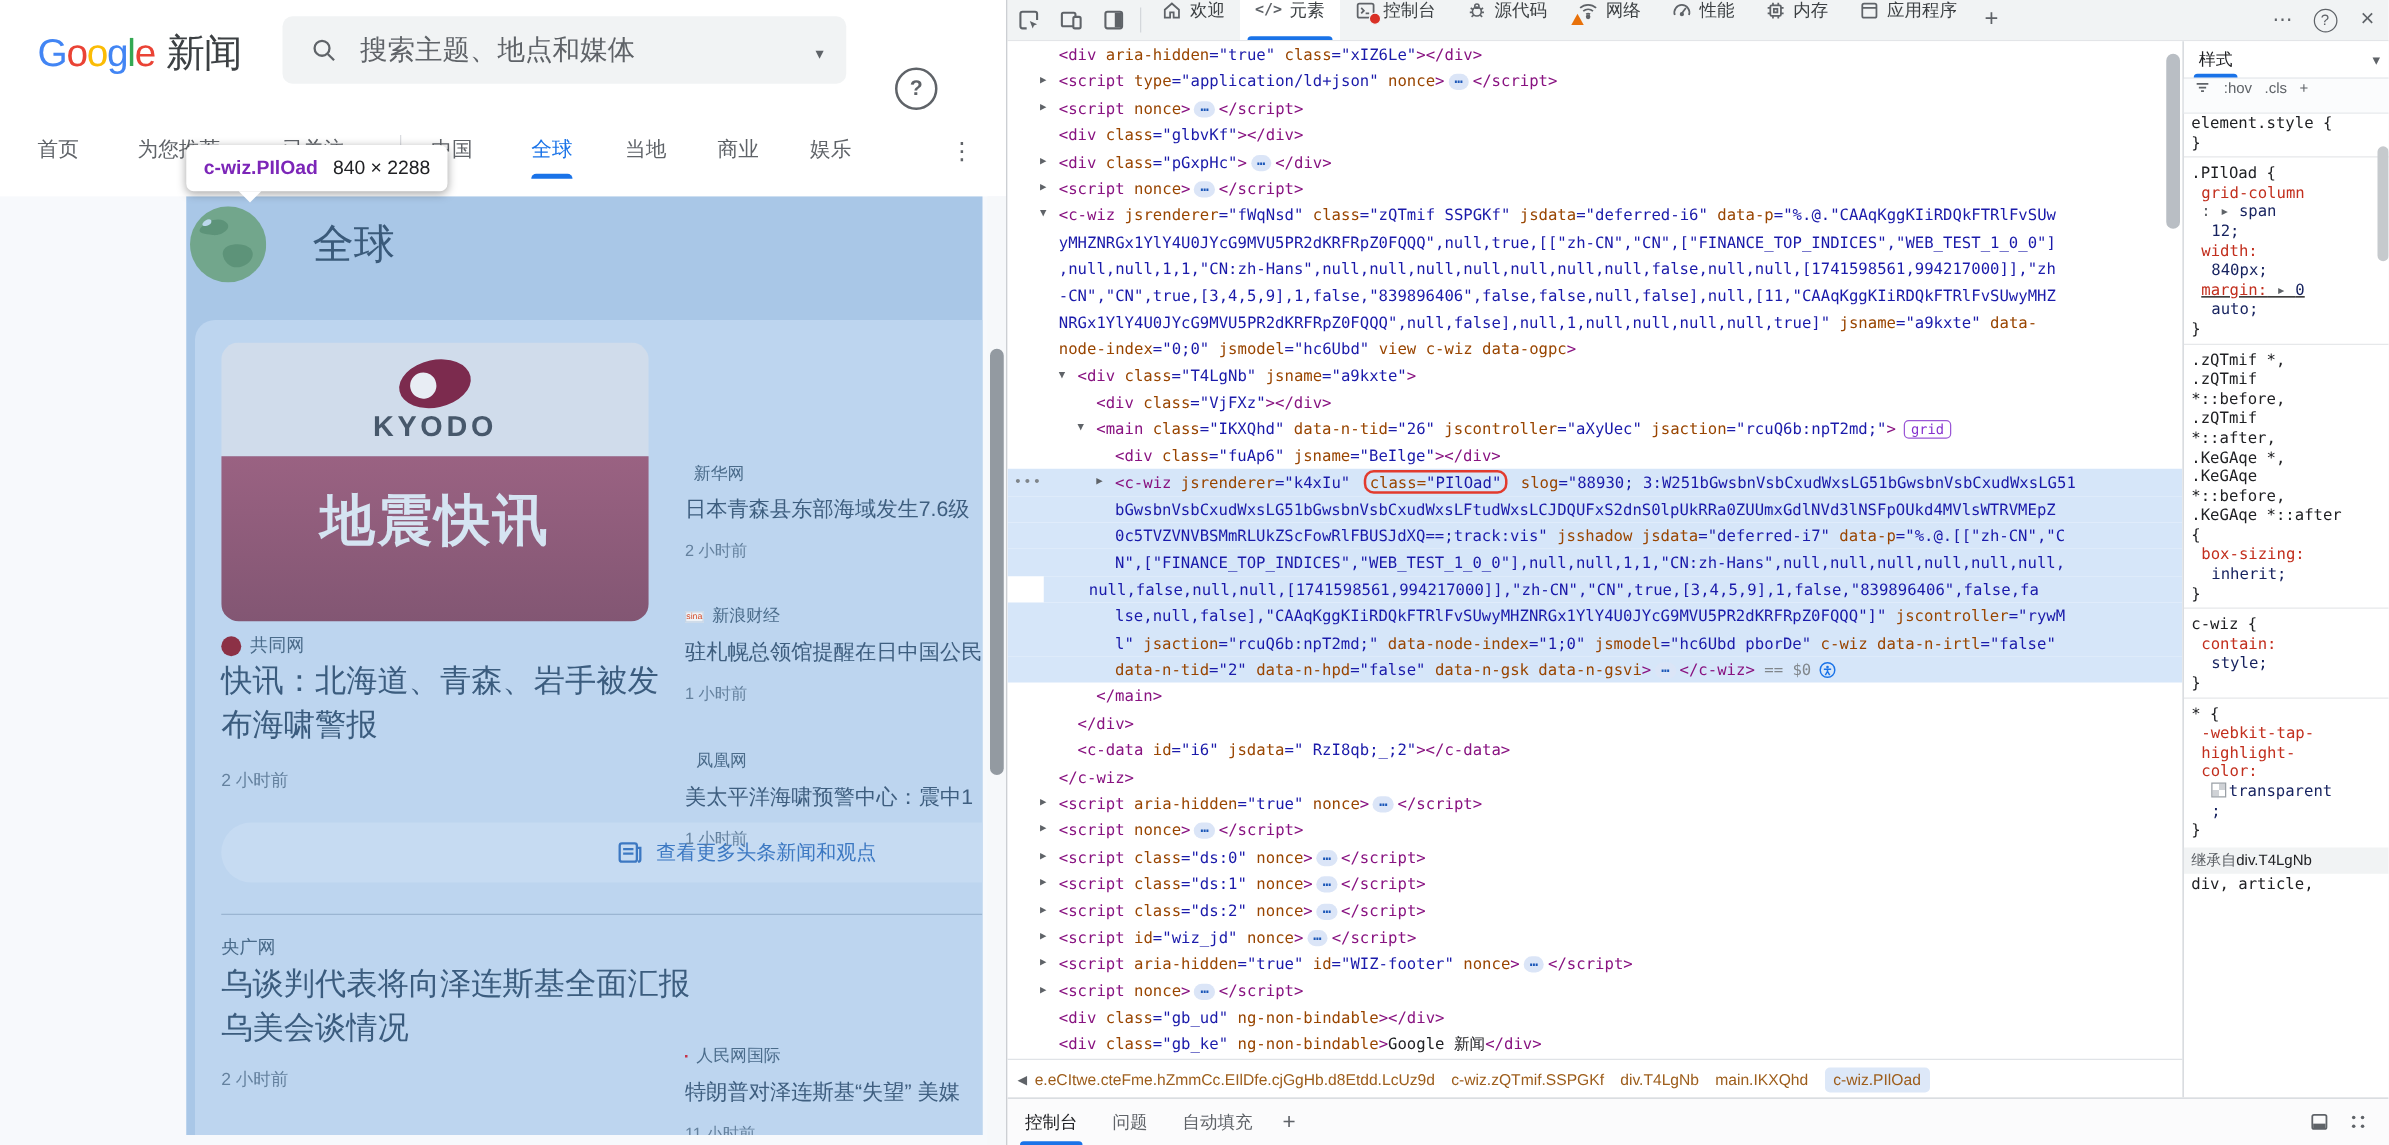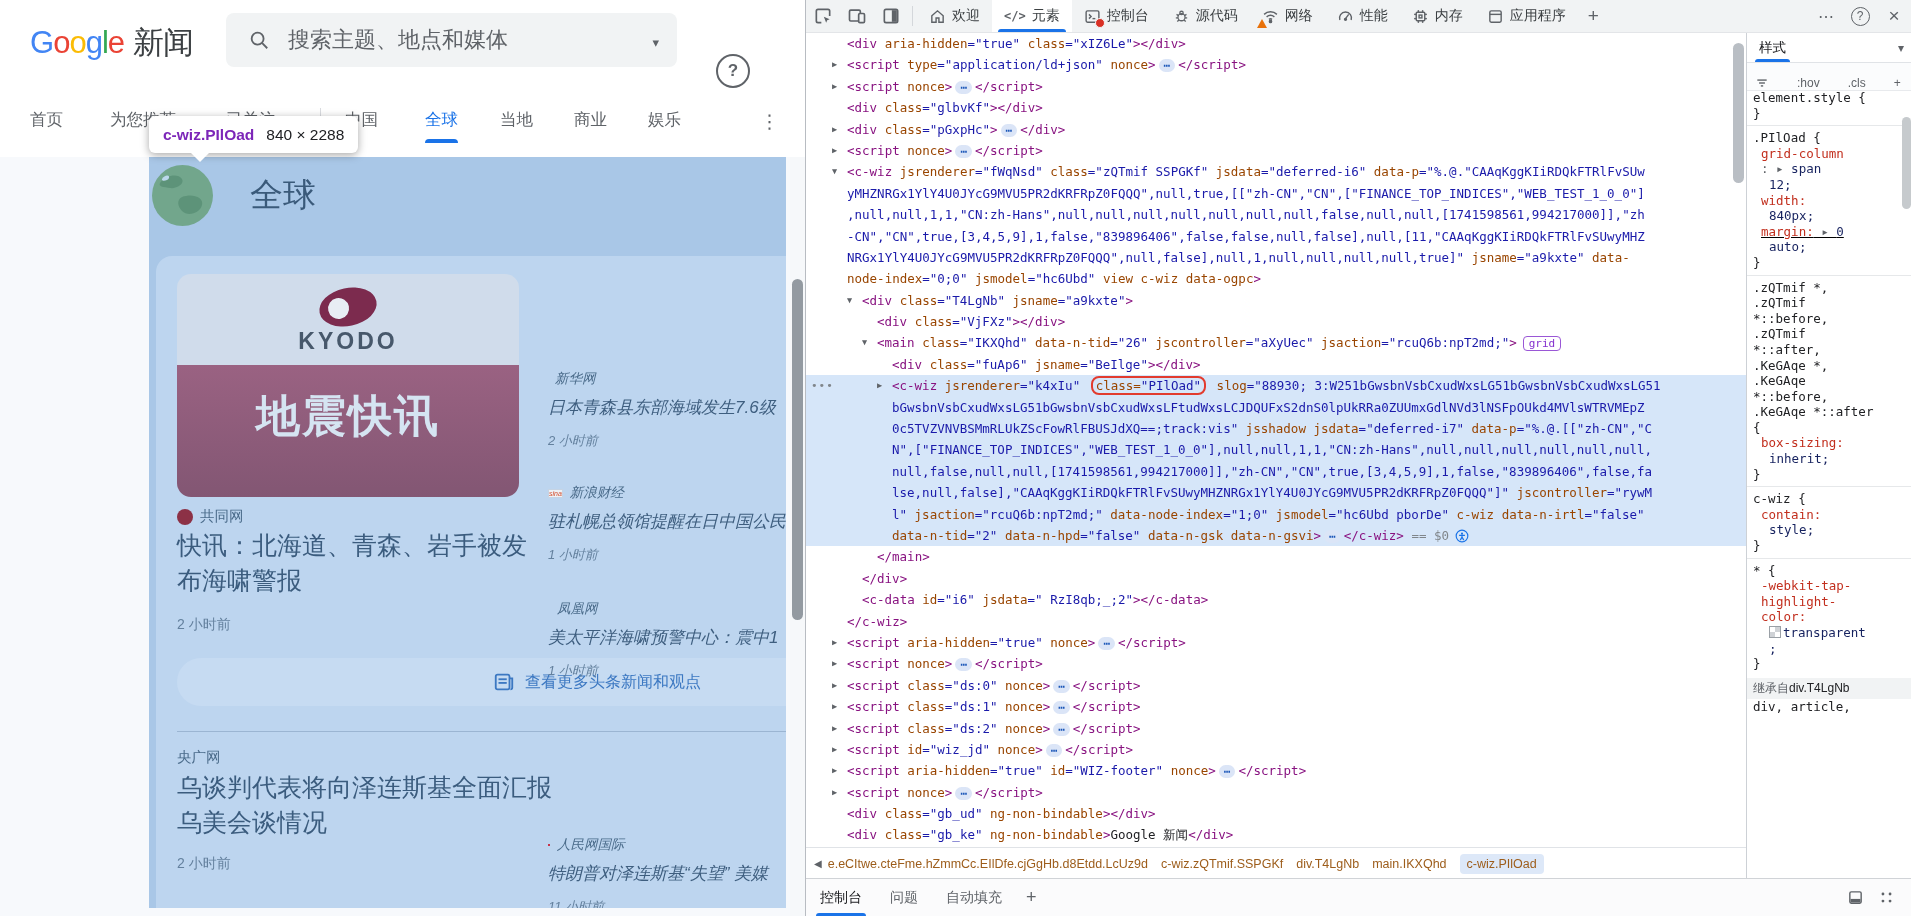--- a/index.html
+++ b/index.html
@@ -35,36 +35,36 @@
   .kyodo-name{font-size:23px;font-weight:700;letter-spacing:3px;color:#47586b;margin-top:2px;}
   .banner{position:absolute;left:0;top:91px;width:100%;height:168px;background:linear-gradient(180deg,#9a6282,#7c536f);}
   .banner-title{position:absolute;left:0;top:22px;width:100%;text-align:center;font-size:44px;font-weight:700;color:#d5e4f2;letter-spacing:2px;}
   .banner-mark{position:absolute;right:6px;bottom:4px;font-size:27px;font-weight:700;color:rgba(215,230,245,0.42);letter-spacing:2px;}
   .srcrow{position:absolute;display:flex;align-items:center;gap:7px;font-size:14.5px;color:#4a6b8a;}
   .srcrow .sicon{width:16px;height:16px;border-radius:50%;flex:none;}
   .headline{position:absolute;font-size:25px;line-height:35px;color:#3b5c7e;}
   .timetag{position:absolute;font-size:14px;color:#64819e;}
   .pill{position:absolute;left:21px;top:402px;width:840px;height:48px;border-radius:24px;background:#c6dbf2;display:flex;align-items:center;justify-content:center;gap:10px;color:#3c78c2;font-size:16px;}
   .card-div{position:absolute;left:21px;top:475px;width:609px;height:1px;background:rgba(70,100,135,.28);}
-  .side{position:absolute;left:392px;top:0;width:238px;height:100%;font-style:italic;}
+  .side{position:absolute;left:392px;top:0;width:238px;height:100%;}
   .side .srow{display:flex;align-items:center;gap:7px;font-size:13.5px;color:#4a6b8a;position:absolute;}
   .side .shl{position:absolute;font-size:17px;color:#3e5e7f;white-space:nowrap;}
   .side .stm{position:absolute;font-size:13px;color:#64819e;}
   .tooltip{position:absolute;left:149px;top:-41px;height:37px;background:#fff;border-radius:6px;box-shadow:0 2px 8px rgba(0,0,0,.35);display:flex;align-items:center;padding:0 14px;gap:12px;z-index:6;white-space:nowrap;}
   .tooltip::after{content:"";position:absolute;left:42px;bottom:-9px;border:9px solid transparent;border-top-color:#fff;border-bottom:none;}
   .tt-sel{color:#7c26b8;font-weight:700;font-size:15.5px;}
   .tt-dim{color:#202124;font-size:15.5px;}
   .vscroll{position:absolute;left:790px;top:0;width:15px;height:902px;background:#f6f8fa;z-index:4;}
   .vscroll .thumb{position:absolute;left:2px;top:122px;width:11px;height:341px;background:#939aa1;border-radius:6px;}
   
   .devtools{position:absolute;left:805px;top:0;width:1106px;height:916px;background:#fff;border-left:1px solid #b8bcc2;box-sizing:border-box;}
   .dt-tabbar{position:absolute;left:0;top:0;width:100%;height:33px;background:#f1f3f4;display:flex;align-items:stretch;border-bottom:1px solid #e3e5e8;box-sizing:border-box;}
   .dt-ico{display:flex;align-items:center;justify-content:center;width:34px;color:#5f6368;flex:none;}
   .dt-sep{width:1px;background:#d4d7db;margin:6px 4px;flex:none;}
-  .dt-tab{position:relative;display:flex;align-items:center;gap:6px;padding:0 12px;color:#3c4043;font-size:14px;flex:none;}
+  .dt-tab{position:relative;display:flex;align-items:flex-start;gap:6px;padding:0 12px;color:#3c4043;font-size:14px;flex:none;}
   .dt-tab.active{background:#fff;}
   .dt-tab.active::after{content:"";position:absolute;left:6px;right:6px;bottom:0;height:3px;background:#1a73e8;border-radius:3px 3px 0 0;}
   .dt-tab .ticon{position:relative;display:flex;color:#5f6368;}
   .badge-err{position:absolute;right:-4px;bottom:-3px;width:8px;height:8px;background:#d93025;border-radius:50%;border:1.5px solid #f1f3f4;}
   .badge-warn{position:absolute;left:-5px;bottom:-3px;width:0;height:0;border-left:5.5px solid transparent;border-right:5.5px solid transparent;border-bottom:9px solid #e8710a;}
   .dt-right{margin-left:auto;display:flex;align-items:center;color:#5f6368;}
   .dt-rbtn{width:34px;text-align:center;font-size:16px;}
   .dt-plus{color:#5f6368;font-size:19px;display:flex;align-items:center;padding:0 10px;}
   .dt-main{position:absolute;left:0;top:33px;width:100%;height:845px;display:flex;}
   .dt-left{width:940px;position:relative;flex:none;}
@@ -87,21 +87,21 @@
   .dt-crumbs{position:absolute;left:0;top:814px;width:940px;height:31px;border-top:1px solid #e0e3e7;display:flex;align-items:center;background:#fff;font-size:12.5px;overflow:hidden;}
   .crumb-arrow{color:#5f6368;font-size:10px;padding:0 6px 0 8px;}
   .crumb{color:#9d5d1b;margin-right:13px;white-space:nowrap;}
   .crumb.sel{background:#dde8f8;border-radius:4px;padding:3px 7px;}
   
   .dt-styles{width:166px;border-left:1px solid #cdd1d6;position:relative;background:#fff;box-sizing:border-box;flex:none;}
   .st-tabs{height:29px;border-bottom:1px solid #e0e3e7;display:flex;align-items:center;font-size:13.5px;color:#202124;}
   .st-tab{position:relative;padding:0 12px;height:100%;display:flex;align-items:center;}
   .st-tab.active::after{content:"";position:absolute;left:8px;right:8px;bottom:0;height:3px;background:#1a73e8;border-radius:3px 3px 0 0;}
   .st-chevron{margin-left:auto;color:#5f6368;padding-right:8px;font-size:12px;}
-  .st-filter{height:27px;border-bottom:1px solid #e8eaed;display:flex;align-items:flex-end;gap:28px;color:#5f6368;font-size:12px;padding:0 8px;background:#fbfcfd;}
+  .st-filter{height:27px;border-bottom:1px solid #e8eaed;display:flex;align-items:flex-start;gap:10px;color:#5f6368;font-size:12px;padding:0 8px;background:#fbfcfd;}
   .st-rules{position:absolute;left:0;top:57px;width:100%;bottom:0;overflow:hidden;font-family:"DejaVu Sans Mono","Liberation Mono",monospace;font-size:12.5px;}
   .sl{line-height:15.6px;white-space:pre;padding-left:6px;}
   .sl.sep{border-top:1px solid #e6e8ea;margin-top:4px;padding-top:4px;}
   .sl.inh{background:#f1f3f4;color:#5f6368;font-family:"Liberation Sans",sans-serif;padding:3px 6px;margin-top:6px;font-size:12px;}
   .cs{color:#202124;}.cp{color:#c22f1e;}.cv{color:#16225f;}.cb{color:#202124;}.cg{color:#5f6368;}
   .sw{display:inline-block;width:10px;height:10px;vertical-align:-1px;margin-right:2px;border:1px solid #9aa0a6;background:conic-gradient(#cfd2d6 25%,#fff 0 50%,#cfd2d6 0 75%,#fff 0);}
   .st-scroll{position:absolute;right:1px;top:60px;width:9px;height:780px;}
   .st-scroll .thumb{position:absolute;top:24px;width:9px;height:92px;background:#c6cacd;border-radius:5px;}
   
   .dt-drawer{position:absolute;left:0;top:878px;width:100%;height:38px;border-top:1px solid #d0d3d7;background:#fbfbfc;display:flex;align-items:center;box-sizing:border-box;}
@@ -366,21 +366,21 @@
             <div class="cl" style="padding-left: 41px;"><span class="c-val">NRGx1YlY4U0JYcG9MVU5PR2dKRFRpZ0FQQQ",null,false],null,1,null,null,null,null,true]"</span><span class="c-attr"> jsname</span><span class="c-val">="a9kxte"</span><span class="c-attr"> data-</span></div>
             <div class="cl" style="padding-left: 41px;"><span class="c-attr">node-index</span><span class="c-val">="0;0"</span><span class="c-attr"> jsmodel</span><span class="c-val">="hc6Ubd"</span><span class="c-attr"> view c-wiz data-ogpc</span><span class="c-tag">&gt;</span></div>
             <div class="cl" style="padding-left: 56px;"><span class="arw" style="left: 41px;">▼</span><span class="c-tag">&lt;div</span><span class="c-attr"> class</span><span class="c-val">="T4LgNb"</span><span class="c-attr"> jsname</span><span class="c-val">="a9kxte"</span><span class="c-tag">&gt;</span></div>
             <div class="cl" style="padding-left: 71px;"><span class="c-tag">&lt;div</span><span class="c-attr"> class</span><span class="c-val">="VjFXz"</span><span class="c-tag">&gt;&lt;/div&gt;</span></div>
             <div class="cl" style="padding-left: 71px;"><span class="arw" style="left: 56px;">▼</span><span class="c-tag">&lt;main</span><span class="c-attr"> class</span><span class="c-val">="IKXQhd"</span><span class="c-attr"> data-n-tid</span><span class="c-val">="26"</span><span class="c-attr"> jscontroller</span><span class="c-val">="aXyUec"</span><span class="c-attr"> jsaction</span><span class="c-val">="rcuQ6b:npT2md;"</span><span class="c-tag">&gt;</span><span class="c-grid">grid</span></div>
             <div class="cl" style="padding-left: 86px;"><span class="c-tag">&lt;div</span><span class="c-attr"> class</span><span class="c-val">="fuAp6"</span><span class="c-attr"> jsname</span><span class="c-val">="BeIlge"</span><span class="c-tag">&gt;&lt;/div&gt;</span></div>
             <div class="cl sel" style="padding-left: 86px;"><span class="arw" style="left: 71px;">▶</span><span class="gut">•••</span><span class="c-tag">&lt;c-wiz</span><span class="c-attr"> jsrenderer</span><span class="c-val">="k4xIu"</span><span class="c-attr"> </span><span class="c-red"><span class="c-attr">class=</span><span class="c-val">"PIlOad"</span></span><span class="c-attr"> slog</span><span class="c-val">="88930; 3:W251bGwsbnVsbCxudWxsLG51bGwsbnVsbCxudWxsLG51</span></div>
             <div class="cl sel" style="padding-left: 86px;"><span class="c-val">bGwsbnVsbCxudWxsLG51bGwsbnVsbCxudWxsLFtudWxsLCJDQUFxS2dnS0lpUkRRa0ZUUmxGdlNVd3lNSFpOUkd4MVlsWTRVMEpZ</span></div>
             <div class="cl sel" style="padding-left: 86px;"><span class="c-val">0c5TVZVNVBSMmRLUkZScFowRlFBUSJdXQ==;track:vis"</span><span class="c-attr"> jsshadow jsdata</span><span class="c-val">="deferred-i7"</span><span class="c-attr"> data-p</span><span class="c-val">="%.@.[["zh-CN","C</span></div>
             <div class="cl sel" style="padding-left: 86px;"><span class="c-val">N",["FINANCE_TOP_INDICES","WEB_TEST_1_0_0"],null,null,1,1,"CN:zh-Hans",null,null,null,null,null,null,</span></div>
-            <div class="cl sel" style="padding-left: 86px;"><span class="c-val">null,false,null,null,[1741598561,994217000]],"zh-CN","CN",true,[3,4,5,9],1,false,"839896406",false,fa</span></div>
+            <div class="cl sel" style="padding-left: 36px; margin-left: 29px;"><span class="c-val">null,false,null,null,[1741598561,994217000]],"zh-CN","CN",true,[3,4,5,9],1,false,"839896406",false,fa</span></div>
             <div class="cl sel" style="padding-left: 86px;"><span class="c-val">lse,null,false],"CAAqKggKIiRDQkFTRlFvSUwyMHZNRGx1YlY4U0JYcG9MVU5PR2dKRFRpZ0FQQQ"]"</span><span class="c-attr"> jscontroller</span><span class="c-val">="rywM</span></div>
             <div class="cl sel" style="padding-left: 86px;"><span class="c-val">l"</span><span class="c-attr"> jsaction</span><span class="c-val">="rcuQ6b:npT2md;"</span><span class="c-attr"> data-node-index</span><span class="c-val">="1;0"</span><span class="c-attr"> jsmodel</span><span class="c-val">="hc6Ubd pborDe"</span><span class="c-attr"> c-wiz data-n-irtl</span><span class="c-val">="false"</span></div>
             <div class="cl sel" style="padding-left: 86px;"><span class="c-attr">data-n-tid</span><span class="c-val">="2"</span><span class="c-attr"> data-n-hpd</span><span class="c-val">="false"</span><span class="c-attr"> data-n-gsk data-n-gsvi</span><span class="c-tag">&gt;</span><span class="c-dots">⋯</span><span class="c-tag">&lt;/c-wiz&gt;</span><span class="c-eq"> == $0</span><span class="c-acc"><svg width="14" height="14" viewBox="0 0 24 24" fill="none" stroke="#1a73e8" stroke-width="2">
                   <circle cx="12" cy="12" r="10"></circle>
                   <circle cx="12" cy="8" r="1.8" fill="#1a73e8" stroke="none"></circle>
                   <path d="M7 11 h10 M12 11 v5 M12 14 l-3 5 M12 14 l3 5"></path>
                 </svg></span></div>
             <div class="cl" style="padding-left: 71px;"><span class="c-tag">&lt;/main&gt;</span></div>
             <div class="cl" style="padding-left: 56px;"><span class="c-tag">&lt;/div&gt;</span></div>
             <div class="cl" style="padding-left: 56px;"><span class="c-tag">&lt;c-data</span><span class="c-attr"> id</span><span class="c-val">="i6"</span><span class="c-attr"> jsdata</span><span class="c-val">=" RzI8qb;_;2"</span><span class="c-tag">&gt;&lt;/c-data&gt;</span></div>

